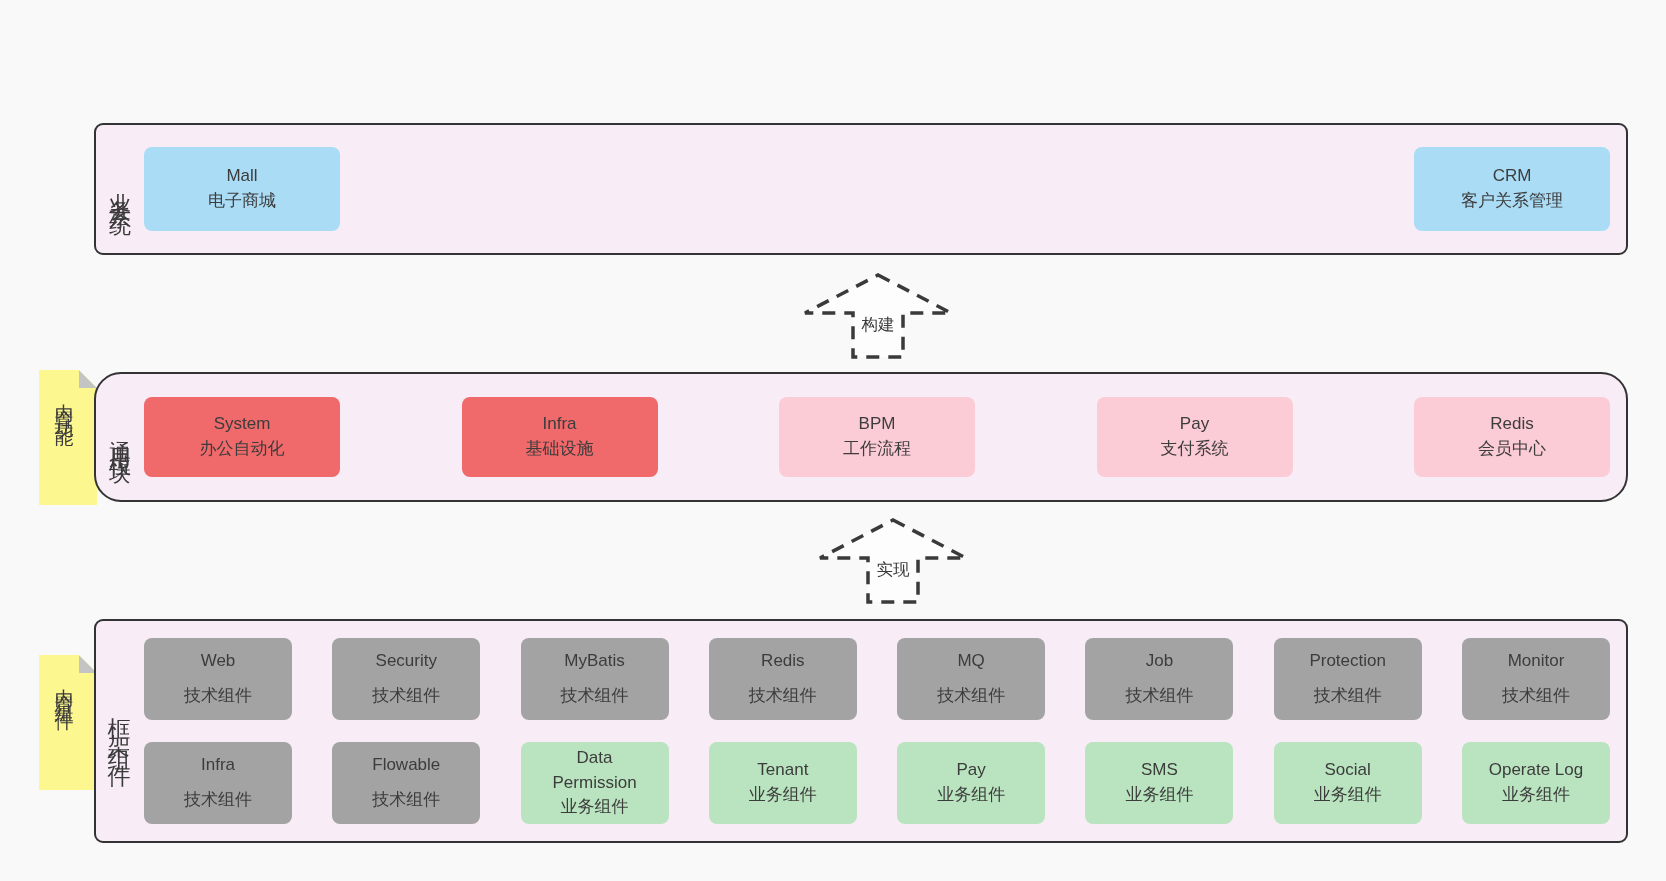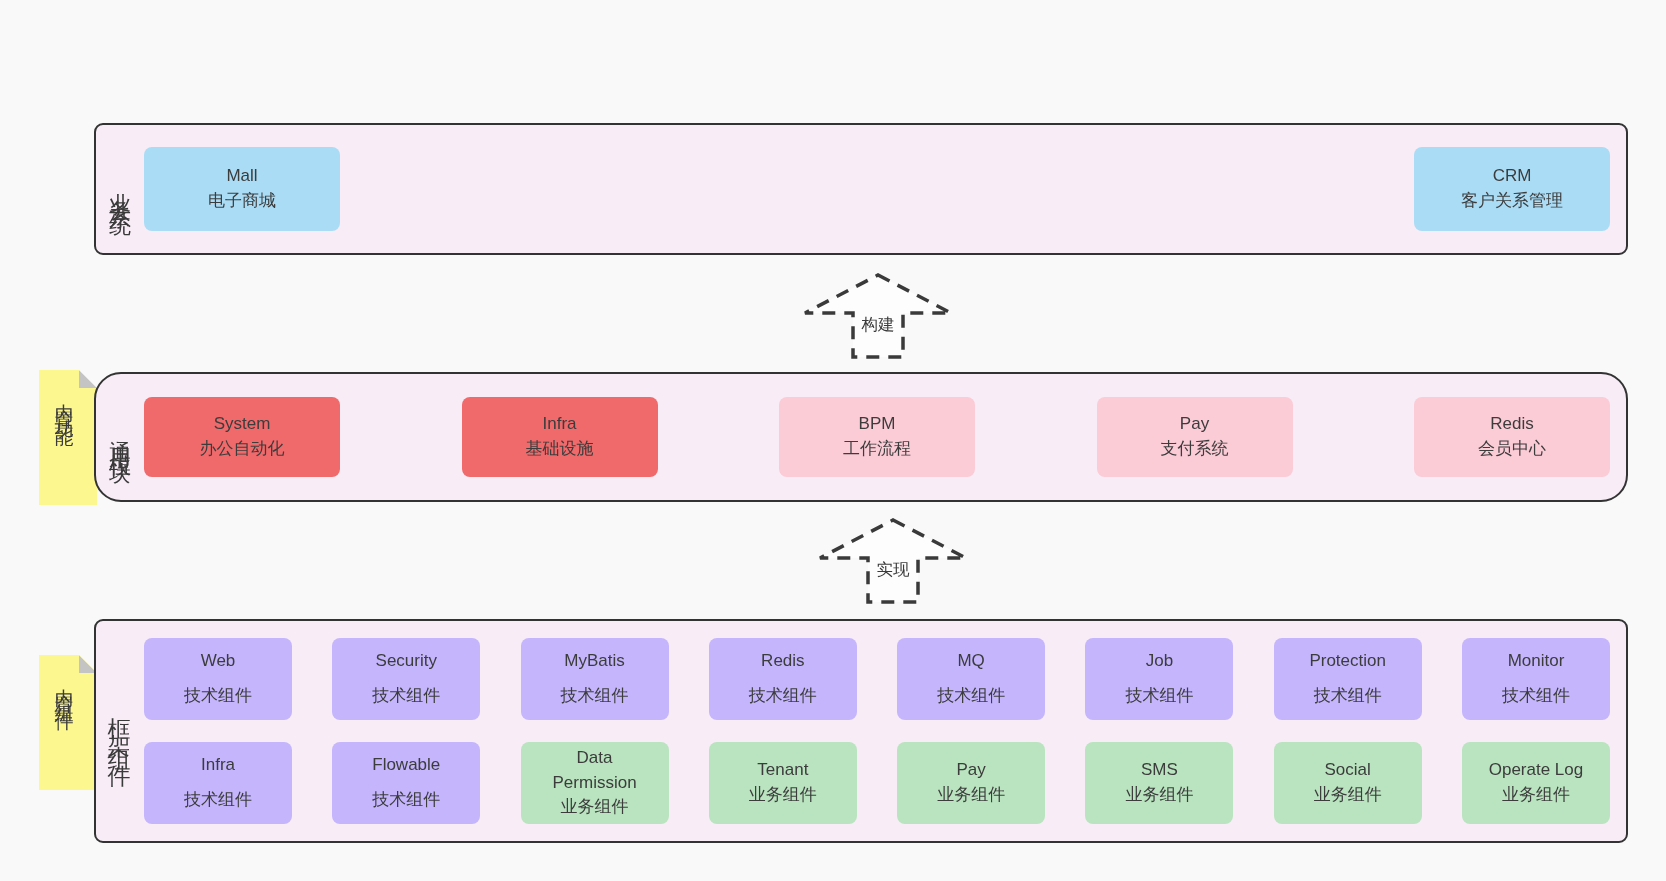--- a/index.html
+++ b/index.html
@@ -55,21 +55,21 @@
     box-sizing:border-box;
     padding:4px 14px;
   }
   .w6 { width:196px; height:84px; }
   .panel-modules .w6 { height:80px; }
   .w8 { width:148px; height:82px; }
 
   .blue       { background:#aadcf6; }
   .red        { background:#f0696b; }
   .pink       { background:#fbcbd6; }
-  .green      { background:#c4b5fd;gap:10px; }
+  .green      { background:#a3a3a3;gap:10px; }
   .lightgreen { background:#b9e4bf; }
 
   
   .sticky {
     position:absolute;
     left:39px; width:58px; height:135px;
     background:#fcf78e;
     z-index:1;
     clip-path:polygon(0 0, calc(100% - 18px) 0, 100% 18px, 100% 100%, 0 100%);
     display:flex; justify-content:center;

